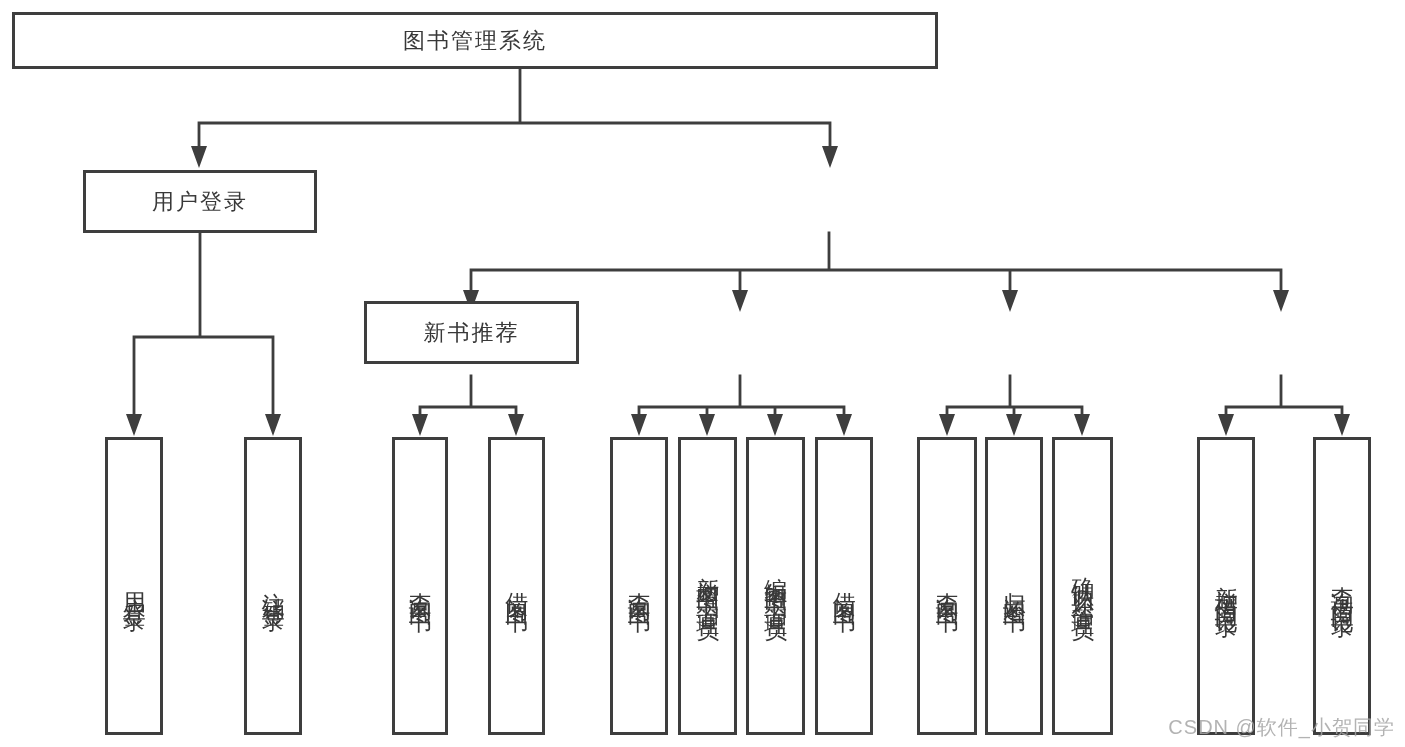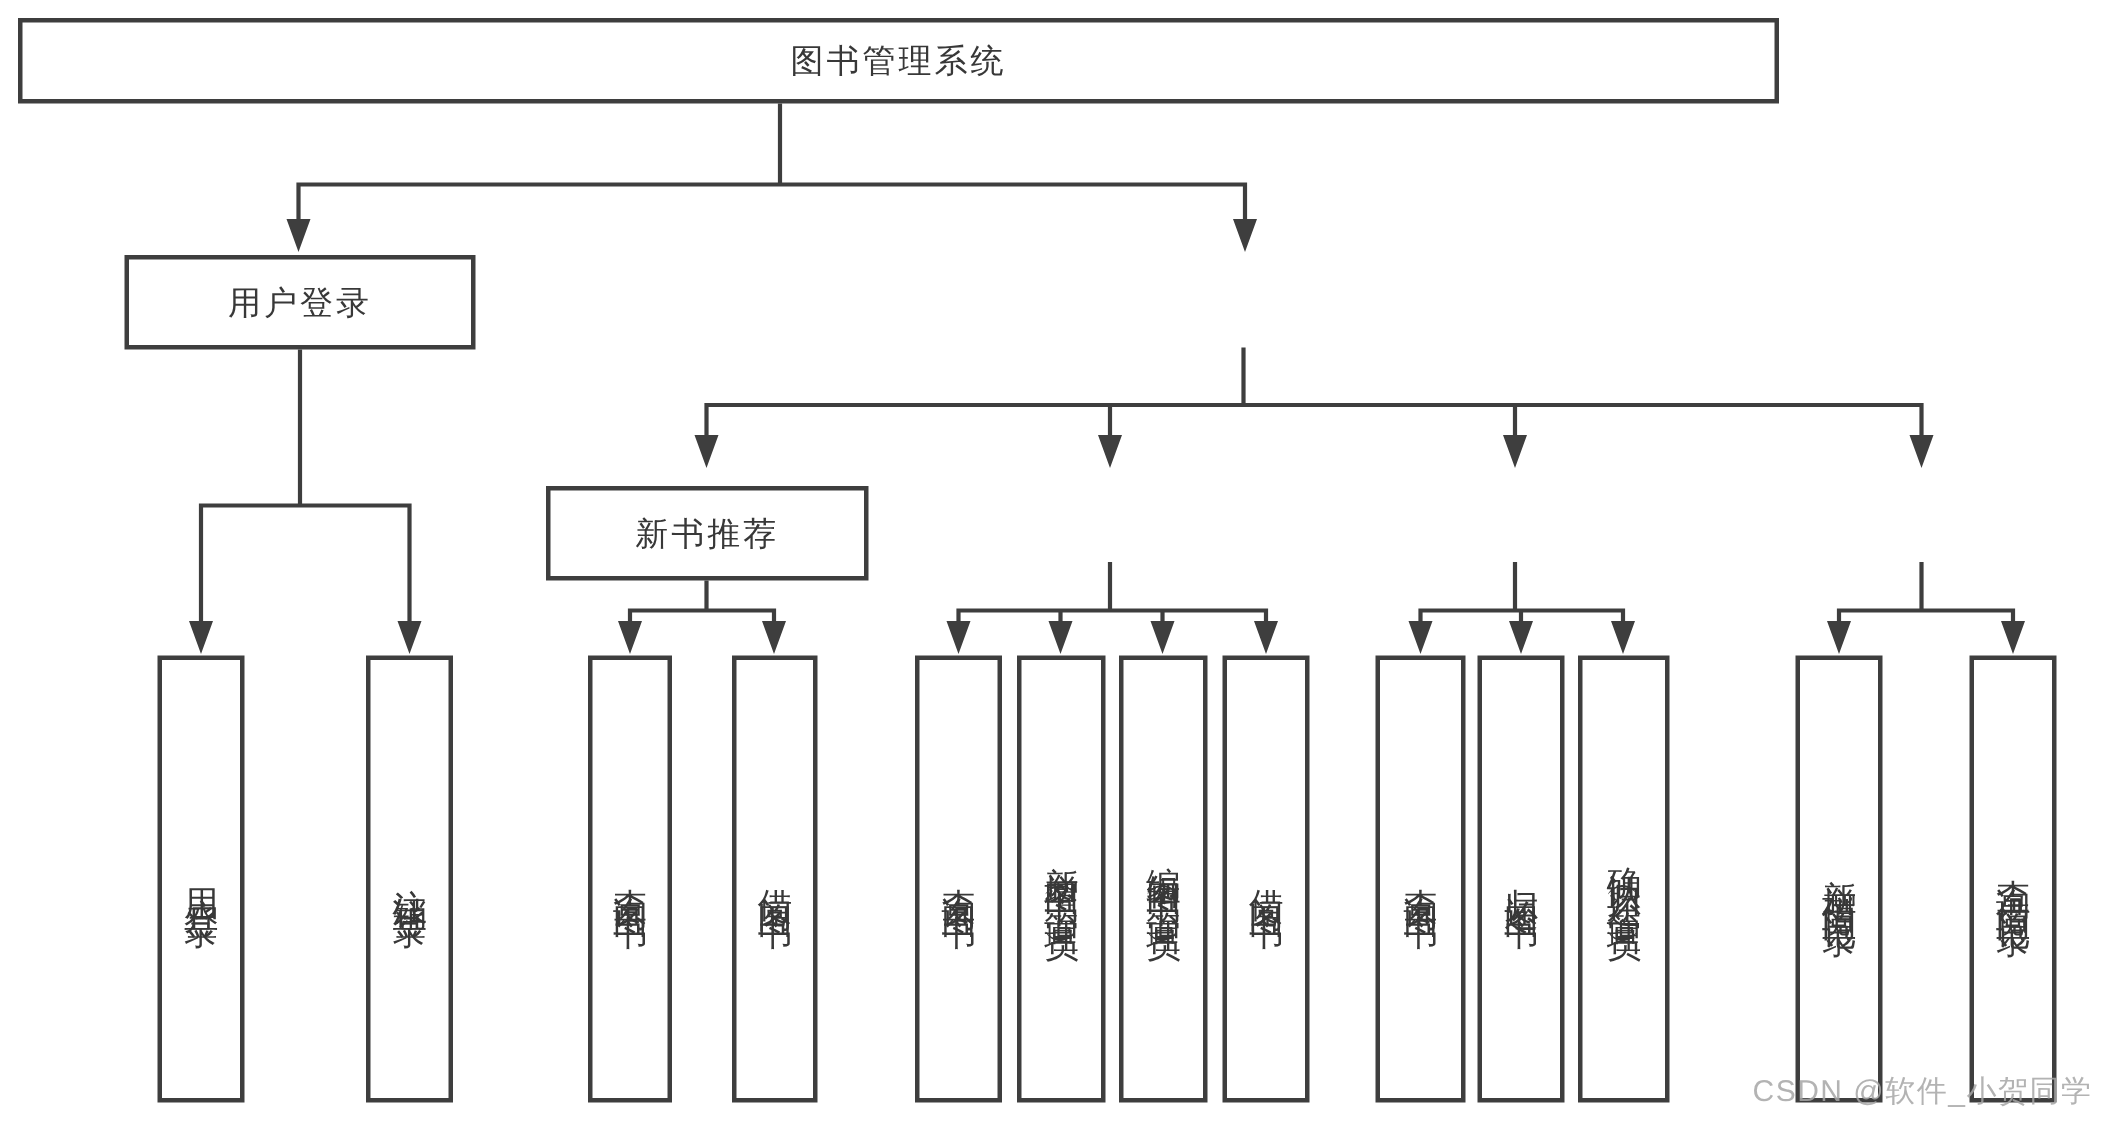--- a/index.html
+++ b/index.html
@@ -16,23 +16,23 @@
   .box {
     position: absolute;
     background: #ffffff;
     border: 3px solid #3e3e3e;
     display: flex;
     align-items: center;
     justify-content: center;
     text-align: center;
   }
   .hbox { font-size: 22px; letter-spacing: 2px; }
-  .root { left: 12px; top: 12px; width: 1174px; height: 57px; }
+  .root { left: 12px; top: 12px; width: 926px; height: 57px; }
   .lvl2 { top: 170px; height: 63px; }
-  .lvl3 { top: 324px; height: 63px; }
+  .lvl3 { top: 301px; height: 63px; }
   .leaf { top: 437px; height: 298px; }
   .vtext {
     writing-mode: vertical-rl;
     text-orientation: mixed;
     font-size: 23px;
     line-height: 1.1;
     letter-spacing: 6px;
     white-space: nowrap;
   }
   .watermark {

